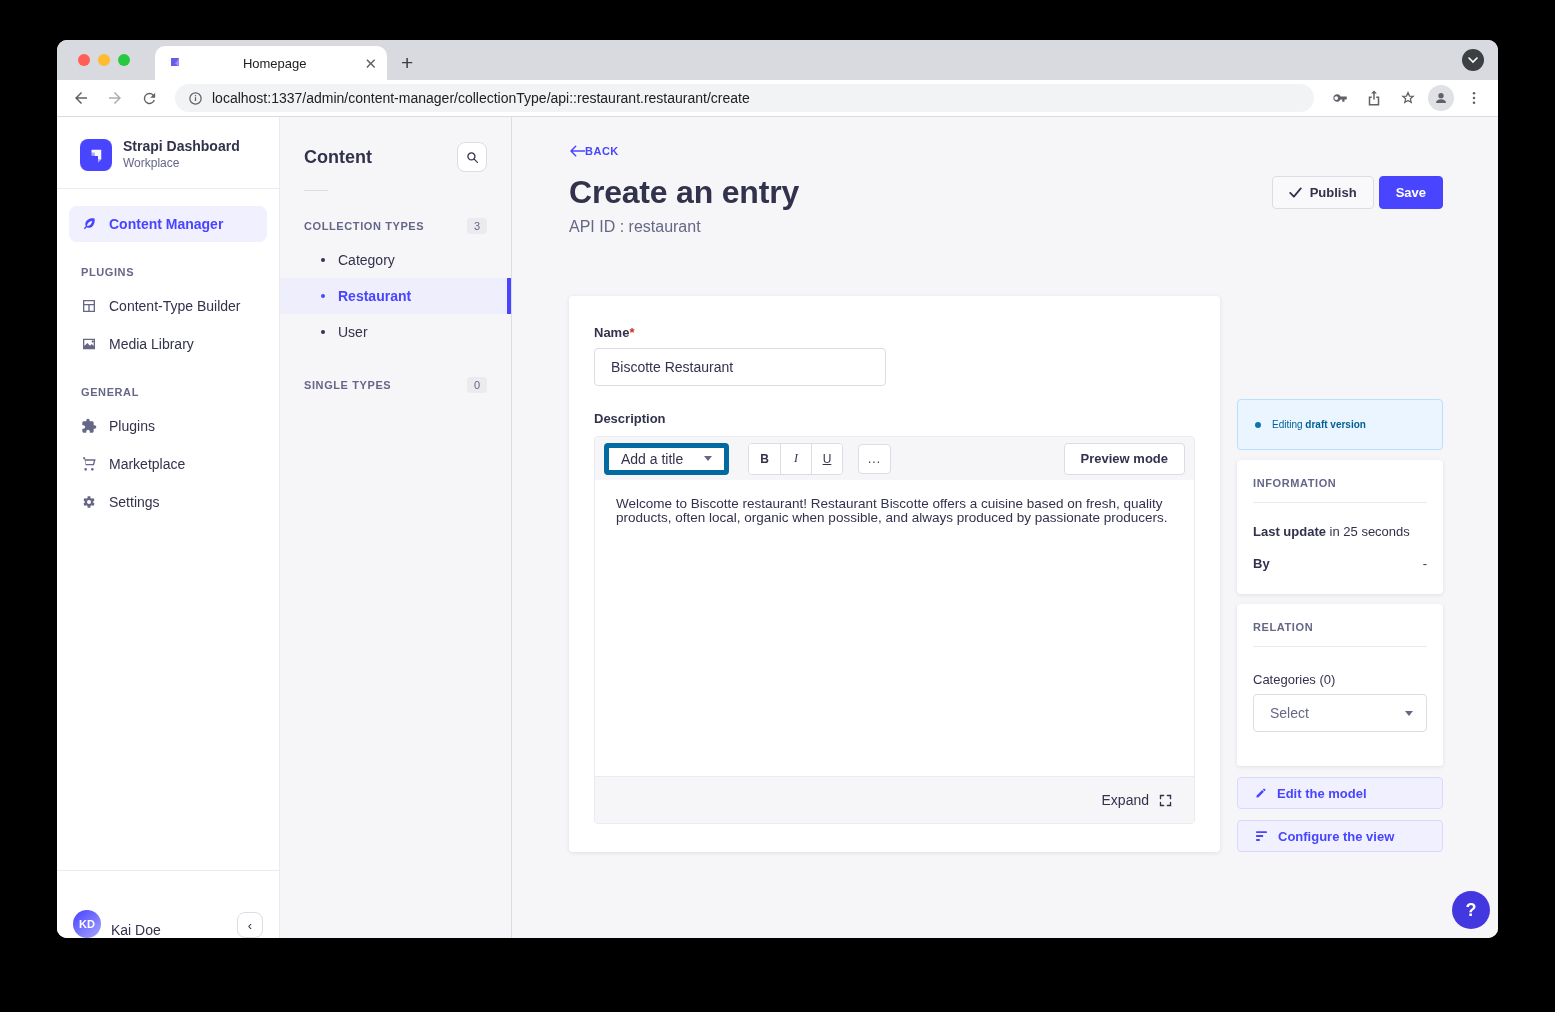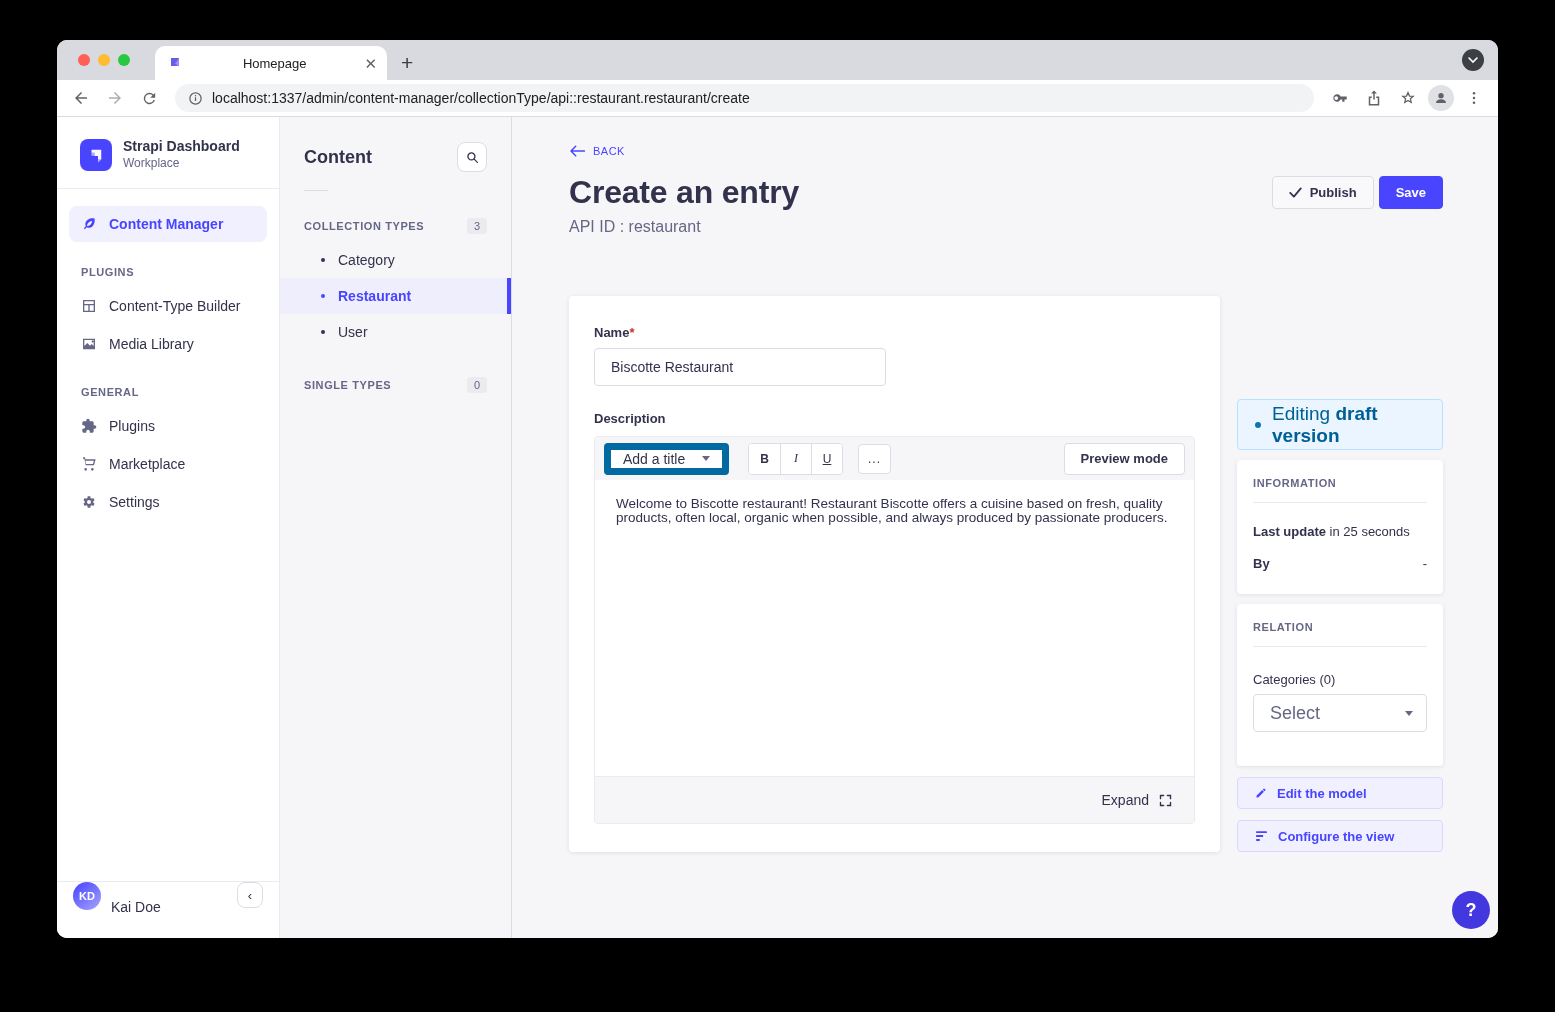--- a/index.html
+++ b/index.html
@@ -52,21 +52,21 @@
   .brand-title { font-size:14px; font-weight:bold; color:#32324D; line-height:1.25; }
   .brand-sub { font-size:12px; color:#666687; line-height:1.3; }
   .sidebar-divider { height:1px; background:#EAEAEF; }
   .side-nav { padding:17px 12px 0 12px; }
   .side-item { height:36px; display:flex; align-items:center; gap:12px; padding:0 12px; border-radius:8px;
                font-size:14px; color:#32324D; margin-bottom:2px; }
   .side-item .ic { color:#666687; display:flex; }
   .side-item.active { background:#F0F0FF; color:#4945FF; font-weight:bold; }
   .side-item.active .ic { color:#4945FF; }
   .side-section { font-size:11px; font-weight:bold; letter-spacing:.6px; color:#666687; margin:24px 12px 10px 12px; }
-  .side-footer { margin-top:auto; border-top:1px solid #EAEAEF; height:57px; display:flex; align-items:flex-start; padding:0 16px; gap:10px; }
+  .side-footer { margin-top:auto; border-top:1px solid #EAEAEF; height:68px; display:flex; align-items:flex-end; padding:0 16px; gap:10px; }
   .kd-avatar { width:28px; height:28px; border-radius:50%; background:linear-gradient(140deg,#4945FF 5%,#A3A1FF 95%);
                color:#fff; font-size:11px; font-weight:bold; display:flex; align-items:center; justify-content:center; flex:none; }
   .kd-name { font-size:14px; color:#32324D; flex:1;margin-top:17px; }
   .collapse-btn { width:26px; height:26px; border:1px solid #DCDCE4; border-radius:8px; background:#fff;
                   display:flex; align-items:center; justify-content:center; color:#32324D; font-size:13px; }
 
   
   .subnav { width:232px; background:#F6F6F9; border-right:1px solid #DCDCE4; flex:none; padding-top:25px; }
   .subnav-head { display:flex; align-items:center; justify-content:space-between; padding:0 24px; }
   .subnav-title { font-size:18px; font-weight:bold; color:#32324D; }
@@ -76,21 +76,21 @@
   .subnav-group-head { display:flex; align-items:center; justify-content:space-between; margin:27px 24px 8px 24px; }
   .subnav-group-label { font-size:11px; font-weight:bold; letter-spacing:.6px; color:#666687; }
   .count-badge { background:#EAEAEF; border-radius:4px; font-size:11px; color:#666687; padding:2px 7px; }
   .subnav-item { height:36px; display:flex; align-items:center; gap:13px; padding-left:41px; font-size:14px; color:#32324D; }
   .subnav-item .dot { width:4px; height:4px; border-radius:50%; background:#32324D; flex:none; }
   .subnav-item.active { background:#EEEEFC; color:#4945FF; font-weight:bold; border-right:4px solid #4945FF; }
   .subnav-item.active .dot { background:#4945FF; }
 
   
   .main { flex:1; position:relative; padding:26px 55px 0 57px; min-width:0; }
-  .back-link { display:inline-flex; align-items:center; gap:8px; color:#4945FF; font-size:11px; font-weight:normal;
+  .back-link { display:inline-flex; align-items:center; gap:0; color:#4945FF; font-size:11px; font-weight:bold;
                letter-spacing:.5px; text-decoration:none; }
   .title-row { display:flex; align-items:center; justify-content:space-between; margin-top:13px; }
   .page-title { font-size:32px; font-weight:bold; color:#32324D; letter-spacing:-.2px; }
   .header-actions { display:flex; gap:5px; }
   .btn { height:33px; border-radius:4px; font-size:13px; font-weight:bold; display:inline-flex; align-items:center;
          justify-content:center; gap:8px; padding:0 16px; border:1px solid transparent; font-family:inherit; cursor:default; }
   .btn-secondary { background:#F9F9FB; border-color:#DCDCE4; color:#32324D; }
   .btn-primary { background:#4945FF; color:#fff; border-color:#4945FF; }
   .page-sub { font-size:16px; color:#666687; margin-top:7px; }
 
@@ -99,48 +99,48 @@
   
   .card { background:#fff; border-radius:4px; box-shadow:0 1px 4px rgba(33,33,52,.1); }
   .form-card { width:651px; padding:27px 25px 28px 25px; }
   .field-label { font-size:13px; font-weight:bold; color:#32324D; }
   .req { color:#D02B20; }
   .text-input { margin-top:7px; width:292px; height:38px; border:1px solid #DCDCE4; border-radius:4px;
                 padding:0 16px; font-size:14px; color:#32324D; font-family:inherit; background:#fff; display:block; }
   .desc-label { margin-top:25px; }
   .editor { margin-top:10px; border:1px solid #EAEAEF; border-radius:4px; overflow:hidden; }
   .editor-toolbar { background:#F6F6F9; padding:6px 9px; display:flex; align-items:center; gap:8px; height:43px; }
-  .tb-select { width:125px; height:32px; background:#fff; border:7px solid #0369a1; border-radius:4px;
+  .tb-select { width:125px; height:32px; background:#fff; border:5px solid #0369a1; border-radius:4px;
                display:flex; align-items:center; justify-content:space-between; padding:0 12px; font-size:14px; color:#32324D; }
   .tb-group { display:flex; background:#fff; border:1px solid #DCDCE4; border-radius:4px; margin-left:11px; overflow:hidden; }
   .tb-btn { width:31px; height:30px; display:flex; align-items:center; justify-content:center; font-size:12px; color:#32324D; background:#fff; }
   .tb-group .tb-btn + .tb-btn { border-left:1px solid #DCDCE4; }
   .tb-more { margin-left:7px; border:1px solid #DCDCE4; border-radius:4px; width:33px; height:30px; background:#fff;
              display:flex; align-items:center; justify-content:center; color:#32324D; font-size:12px; letter-spacing:1px; }
   .tb-preview { margin-left:auto; height:32px; background:#fff; border:1px solid #DCDCE4; border-radius:4px;
                 display:flex; align-items:center; padding:0 16px; font-size:13px; font-weight:bold; color:#32324D; }
   .editor-body { background:#fff; min-height:296px; padding:17px 21px; font-size:13.5px; line-height:14px; color:#32324D; }
   .editor-footer { background:#F6F6F9; border-top:1px solid #EAEAEF; height:47px; display:flex; align-items:center;
                    justify-content:flex-end; padding:0 21px; gap:9px; font-size:14px; color:#32324D; }
 
   
   .aside { width:206px; flex:none; }
   .draft-banner { background:#EAF5FF; border:1px solid #B8E1FF; border-radius:4px; height:51px;
-                  display:flex; align-items:center; gap:11px; padding:0 17px; font-size:19px; color:#006096; }
+                  display:flex; align-items:center; gap:11px; padding:0 17px; font-size:10px; color:#006096; }
   .draft-dot { width:6px; height:6px; border-radius:50%; background:#0C75AF; flex:none; }
   .aside-card { margin-top:10px; padding:17px 16px; }
   .aside-card-title { font-size:11px; font-weight:bold; letter-spacing:.6px; color:#666687; }
   .aside-divider { height:1px; background:#EAEAEF; margin-top:13px; }
   .info-row { display:flex; justify-content:space-between; font-size:13px; color:#32324D; }
   .info-row.first { margin-top:21px; }
   .info-row.second { margin-top:17px; margin-bottom:6px; }
   .rel-field-label { margin-top:25px; font-size:13px; color:#32324D; }
   .rel-select { margin-top:7px; height:38px; border:1px solid #DCDCE4; border-radius:4px; background:#fff;
                 display:flex; align-items:center; justify-content:space-between; padding:0 13px 0 16px;
-                font-size:18px; color:#666687; margin-bottom:17px; }
+                font-size:14px; color:#666687; margin-bottom:17px; }
   .aside-btn { margin-top:11px; width:100%; height:32px; background:#F0F0FF; border:1px solid #D9D8FF; border-radius:4px;
                display:flex; align-items:center; gap:10px; padding:0 17px; font-size:13px; font-weight:bold; color:#4945FF; }
   .help-fab { position:absolute; right:8px; bottom:9px; width:38px; height:38px; border-radius:50%; background:#4338E0;
               color:#fff; font-size:18px; font-weight:bold; display:flex; align-items:center; justify-content:center; }
   .caret { width:0; height:0; border-left:4px solid transparent; border-right:4px solid transparent; border-top:5px solid #666687; }
   .u { text-decoration:underline; } .i { font-style:italic; font-family:"Liberation Serif",serif; }
 </style>
 </head>
 <body>
 

